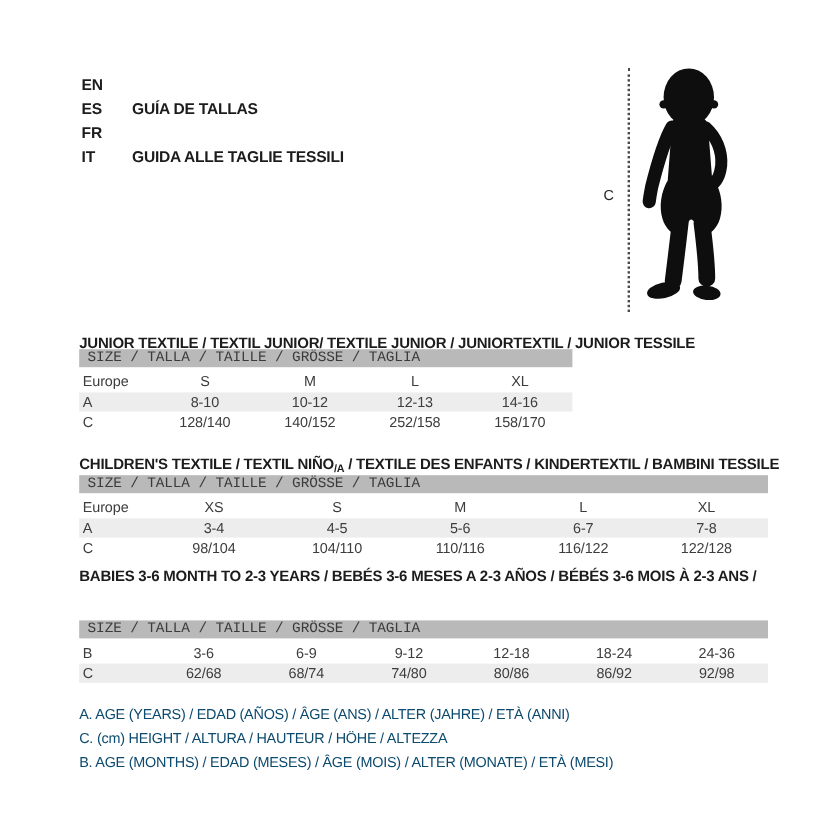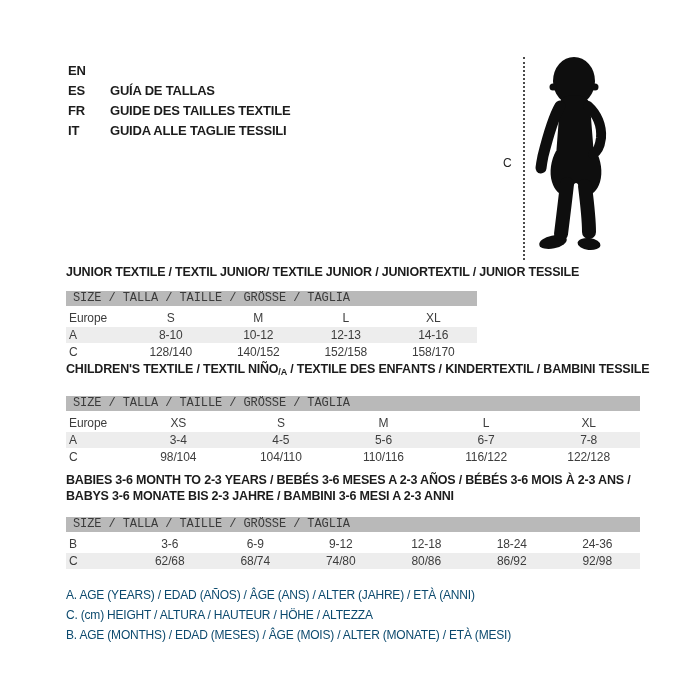--- a/index.html
+++ b/index.html
@@ -10,22 +10,22 @@
   
   .lang-block{position:absolute;left:68px;top:61px;}
   .lang-row{display:flex;font-weight:bold;font-size:13px;line-height:20px;letter-spacing:-0.2px;color:#1c1c1c;}
   .lang-code{width:42px;}
   
   .measure-line{position:absolute;left:523px;top:57px;height:203px;border-left:2px dotted #4a4a4a;}
   .measure-label{position:absolute;left:503px;top:156px;font-size:12px;color:#222;}
   .baby{position:absolute;left:529px;top:56px;}
   
   .heading{position:absolute;left:66px;font-weight:bold;font-size:12.5px;letter-spacing:-0.2px;color:var(--heading-text,#1c1c1c);white-space:nowrap;}
-  .h1{top:265px;}
-  .h2{top:362px;text-align:center;}
+  .h1{top:279px;}
+  .h2{top:380px;text-align:center;}
   .h3{top:472px;line-height:16px;}
   .subscript{font-size:9px;position:relative;top:2px;}
   
   .tbl{position:absolute;left:66px;font-size:12px;color:var(--table-text,#3d3d3d);letter-spacing:-0.1px;}
   .t-junior{top:291px;width:411px;}
   .t-children{top:396px;width:574px;}
   .t-babies{top:517px;width:574px;}
   .tbl-head{height:15px;line-height:15px;background:var(--header-bar,#b9b9b9);padding-left:7px;margin-bottom:4px;color:#3b3b3b;font-family:Liberation Mono, monospace;}
   .tr{display:flex;height:16px;line-height:16px;margin-bottom:1px;}
   .tr.shaded{background:var(--row-shade,#ededed);}
@@ -43,21 +43,20 @@
   <div class="lang-block">
     <div class="lang-row">
       <span class="lang-code">EN</span>
     </div>
     <div class="lang-row">
       <span class="lang-code">ES</span>
       <span class="lang-label">GUÍA DE TALLAS</span>
     </div>
     <div class="lang-row">
       <span class="lang-code">FR</span>
-      <span class="lang-label">GUIDE DES TAILLES TEXTILE</span>
     </div>
     <div class="lang-row">
       <span class="lang-code">IT</span>
       <span class="lang-label">GUIDA ALLE TAGLIE TESSILI</span>
     </div>
   </div>
 
   <div class="measure-line"></div>
   <div class="measure-label">C</div>
   <svg class="baby" width="92" height="204" viewBox="0 0 92 204" xmlns="http://www.w3.org/2000/svg">
@@ -93,21 +92,21 @@
           <div class="td label">A</div>
           <div class="td cell">8-10</div>
           <div class="td cell">10-12</div>
           <div class="td cell">12-13</div>
           <div class="td cell">14-16</div>
         </div>
         <div class="tr">
           <div class="td label">C</div>
           <div class="td cell">128/140</div>
           <div class="td cell">140/152</div>
-          <div class="td cell">152/158</div>
+          <div class="td cell">252/158</div>
           <div class="td cell">158/170</div>
         </div>
       </div>
   </div>
 
   <div class="heading h2"><span>CHILDREN'S TEXTILE / TEXTIL NIÑO</span><span class="subscript">/A</span><span> / TEXTILE DES ENFANTS / KINDERTEXTIL / BAMBINI TESSILE</span></div>
   <div class="tbl t-children">
     <div class="tbl-head">SIZE / TALLA / TAILLE / GRÖSSE / TAGLIA</div>
     <div class="tbl-rows">
         <div class="tr">
@@ -132,21 +131,20 @@
           <div class="td cell">104/110</div>
           <div class="td cell">110/116</div>
           <div class="td cell">116/122</div>
           <div class="td cell">122/128</div>
         </div>
       </div>
   </div>
 
   <div class="heading h3">
     <div>BABIES 3-6 MONTH TO 2-3 YEARS / BEBÉS 3-6 MESES A 2-3 AÑOS / BÉBÉS 3-6 MOIS À 2-3 ANS /</div>
-    <div>BABYS 3-6 MONATE BIS 2-3 JAHRE / BAMBINI 3-6 MESI A 2-3 ANNI</div>
   </div>
   <div class="tbl t-babies">
     <div class="tbl-head">SIZE / TALLA / TAILLE / GRÖSSE / TAGLIA</div>
     <div class="tbl-rows">
         <div class="tr">
           <div class="td label">B</div>
           <div class="td cell">3-6</div>
           <div class="td cell">6-9</div>
           <div class="td cell">9-12</div>
           <div class="td cell">12-18</div>

